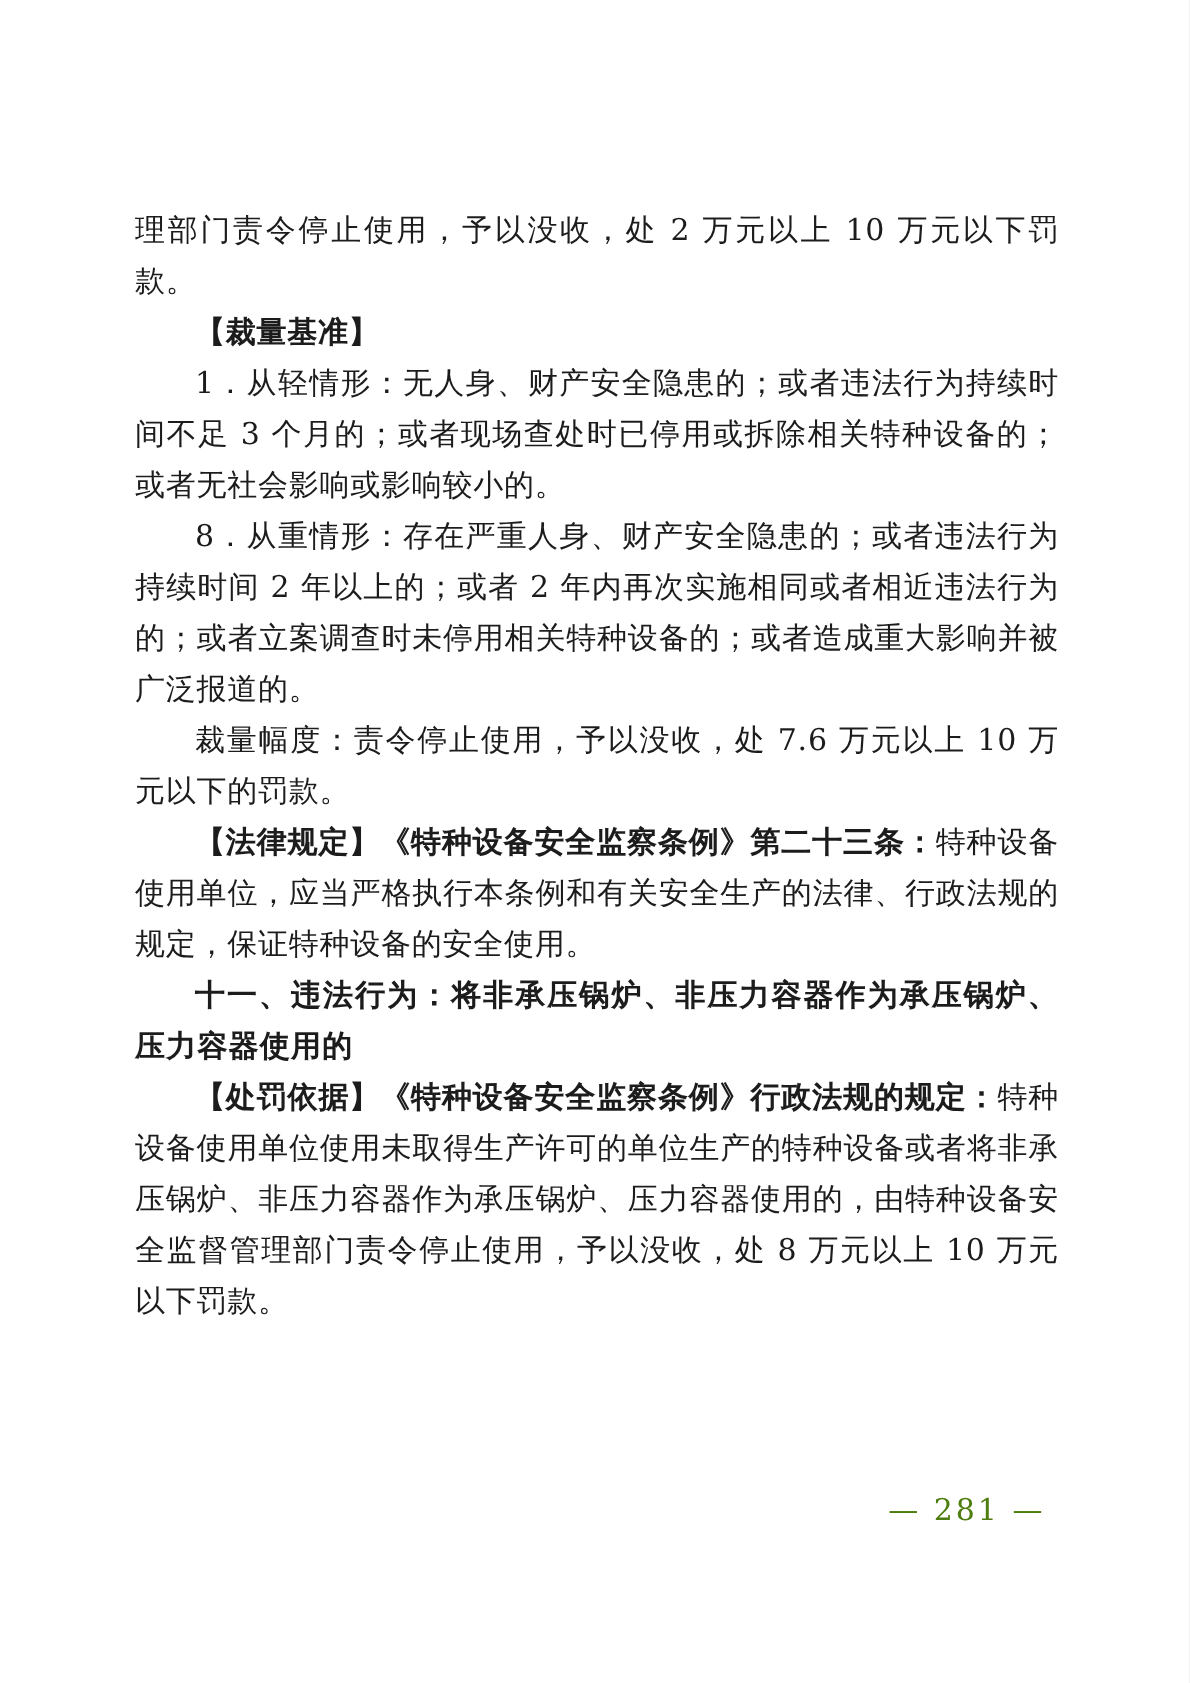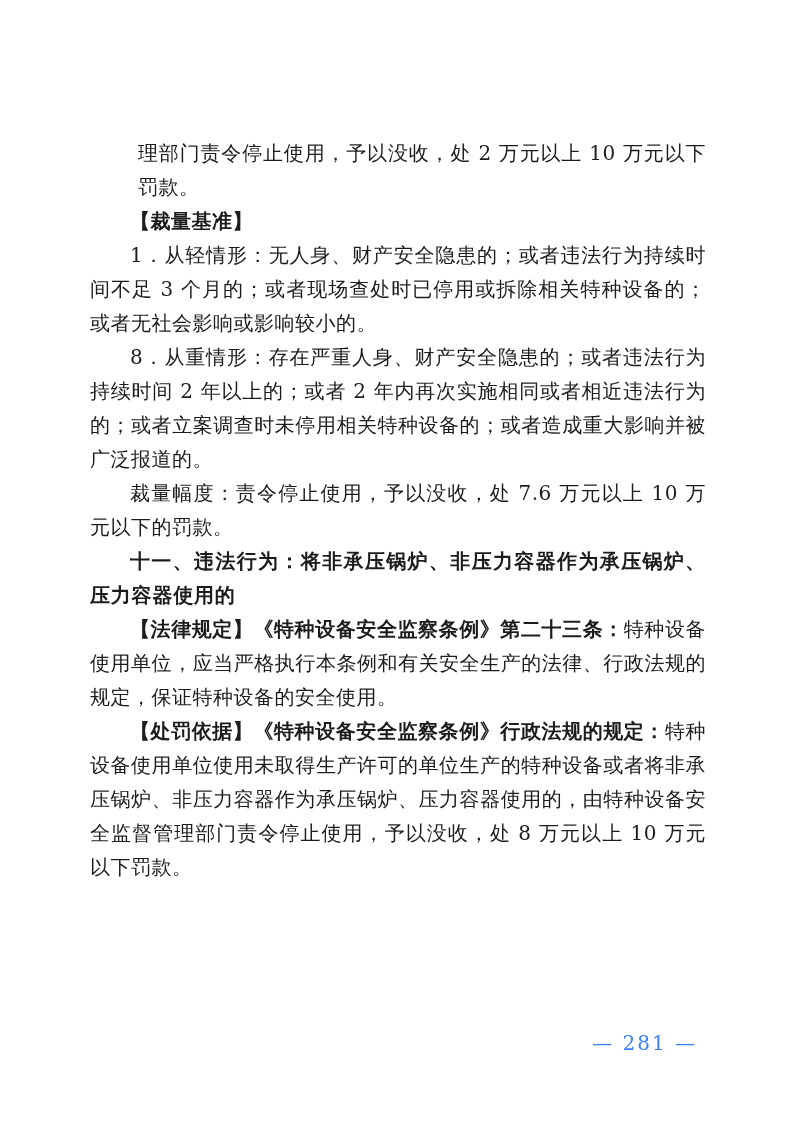--- a/index.html
+++ b/index.html
@@ -21,45 +21,45 @@
     width: 616px;
   }
   .para {
     font-size: 20px;
     line-height: 34px;
     text-align: justify;
     text-indent: 2em;
     letter-spacing: 0.5px;
     word-break: break-all;
   }
-  .para.continuation { text-indent: 0; margin-left: 48px; }
+  .para.continuation { text-indent: 0; }
   .para.bracket-heading { font-weight: bold; }
   .para.section-heading {
     font-weight: bold;
     font-family: "DejaVu Sans", "Liberation Sans", sans-serif;
     letter-spacing: 0.8px;
   }
   .para b { font-weight: bold; }
   .footer-page-num {
     position: absolute;
-    top: 1031px;
+    top: 994px;
     right: 96px;
     font-size: 20px;
     letter-spacing: 2px;
-    color: #3b82f6;
+    color: #4d7c0f;
   }
 </style>
 </head>
 <body>
 
 <div class="page">
   <div class="doc-body">
       <p class="para continuation"><span>理部门责令停止使用，予以没收，处 2 万元以上 10 万元以下罚款。</span></p>
       <p class="para bracket-heading"><b>【裁量基准】</b></p>
       <p class="para body"><span>1．从轻情形：无人身、财产安全隐患的；或者违法行为持续时间不足 3 个月的；或者现场查处时已停用或拆除相关特种设备的；或者无社会影响或影响较小的。</span></p>
       <p class="para body"><span>8．从重情形：存在严重人身、财产安全隐患的；或者违法行为持续时间 2 年以上的；或者 2 年内再次实施相同或者相近违法行为的；或者立案调查时未停用相关特种设备的；或者造成重大影响并被广泛报道的。</span></p>
       <p class="para body"><span>裁量幅度：责令停止使用，予以没收，处 7.6 万元以上 10 万元以下的罚款。</span></p>
+      <p class="para body"><b>【法律规定】《特种设备安全监察条例》第二十三条：</b><span>特种设备使用单位，应当严格执行本条例和有关安全生产的法律、行政法规的规定，保证特种设备的安全使用。</span></p>
       <p class="para section-heading"><b>十一、违法行为：将非承压锅炉、非压力容器作为承压锅炉、压力容器使用的</b></p>
-      <p class="para body"><b>【法律规定】《特种设备安全监察条例》第二十三条：</b><span>特种设备使用单位，应当严格执行本条例和有关安全生产的法律、行政法规的规定，保证特种设备的安全使用。</span></p>
       <p class="para body"><b>【处罚依据】《特种设备安全监察条例》行政法规的规定：</b><span>特种设备使用单位使用未取得生产许可的单位生产的特种设备或者将非承压锅炉、非压力容器作为承压锅炉、压力容器使用的，由特种设备安全监督管理部门责令停止使用，予以没收，处 8 万元以上 10 万元以下罚款。</span></p>
     </div>
   <div class="footer-page-num">— 281 —</div>
 </div>
 
 </body></html>

